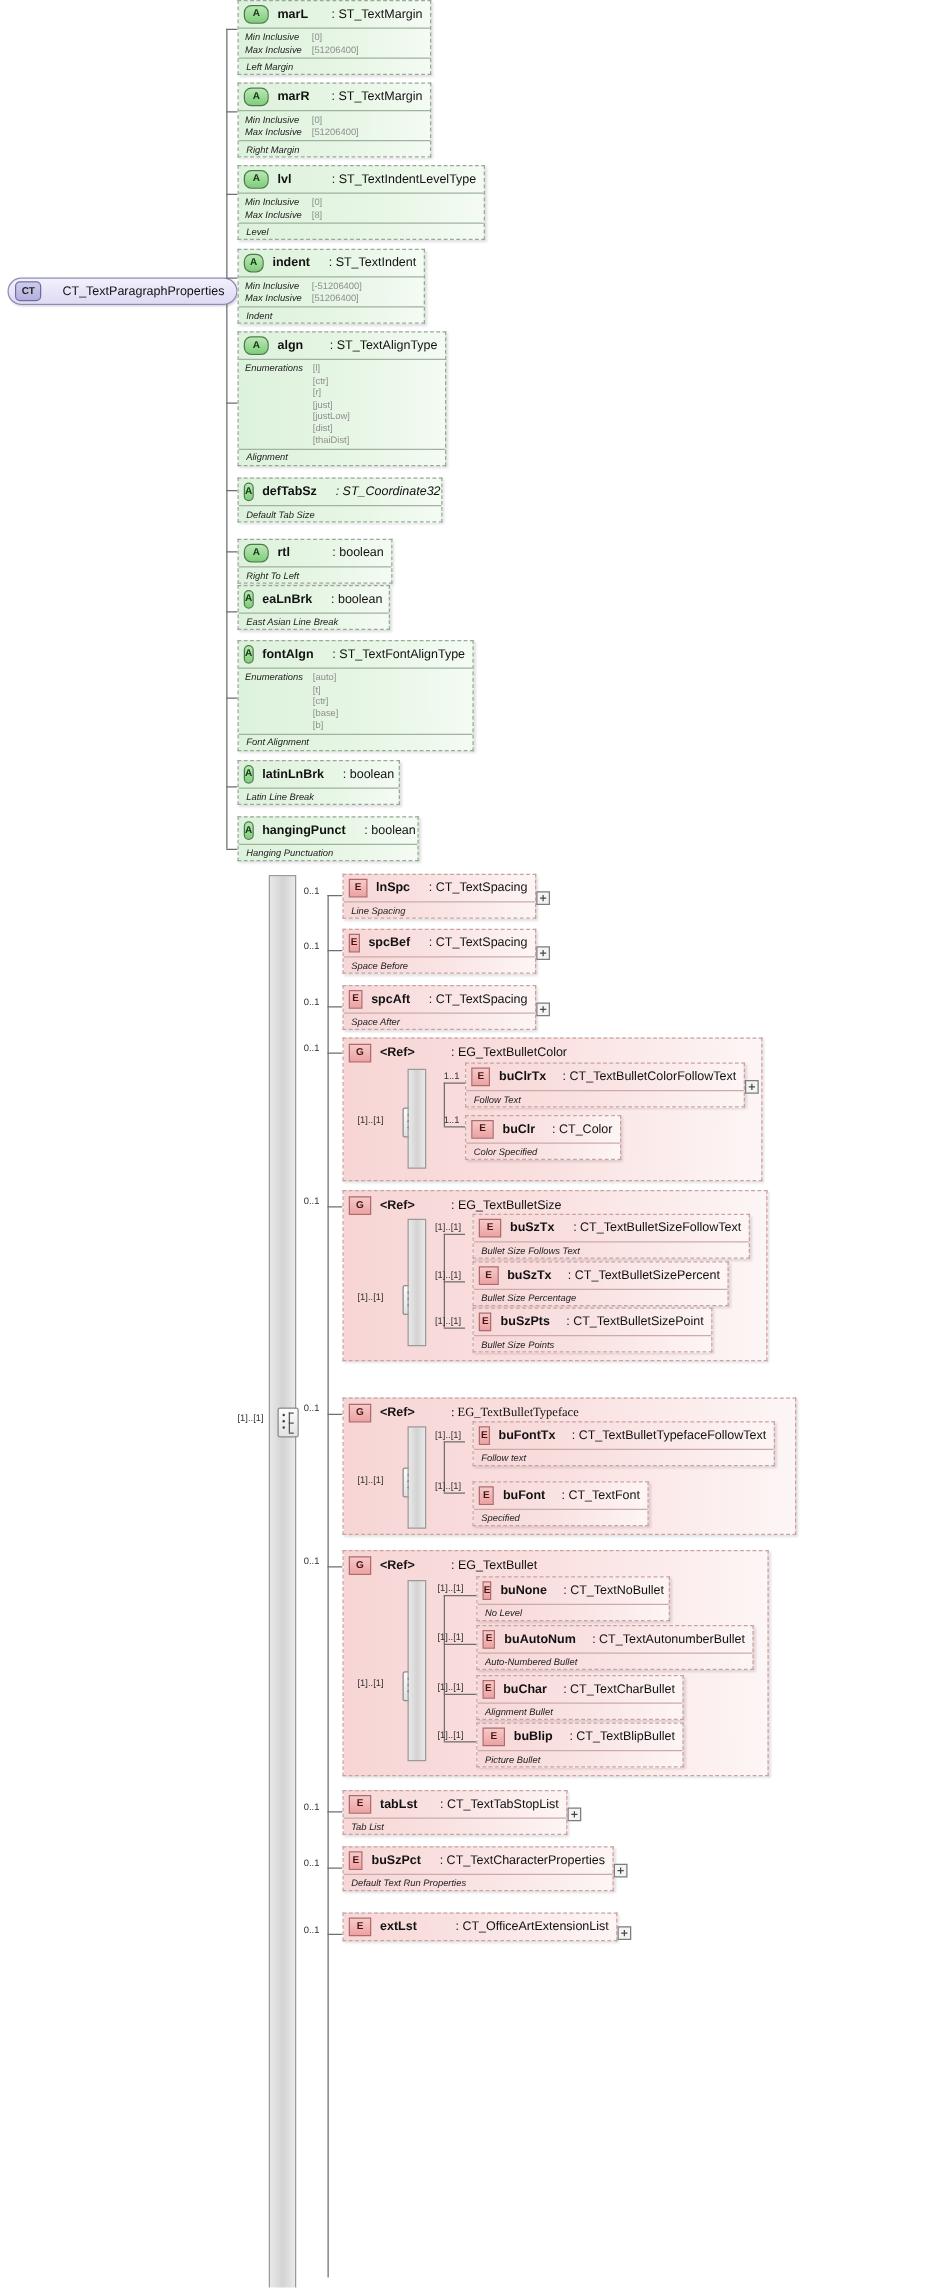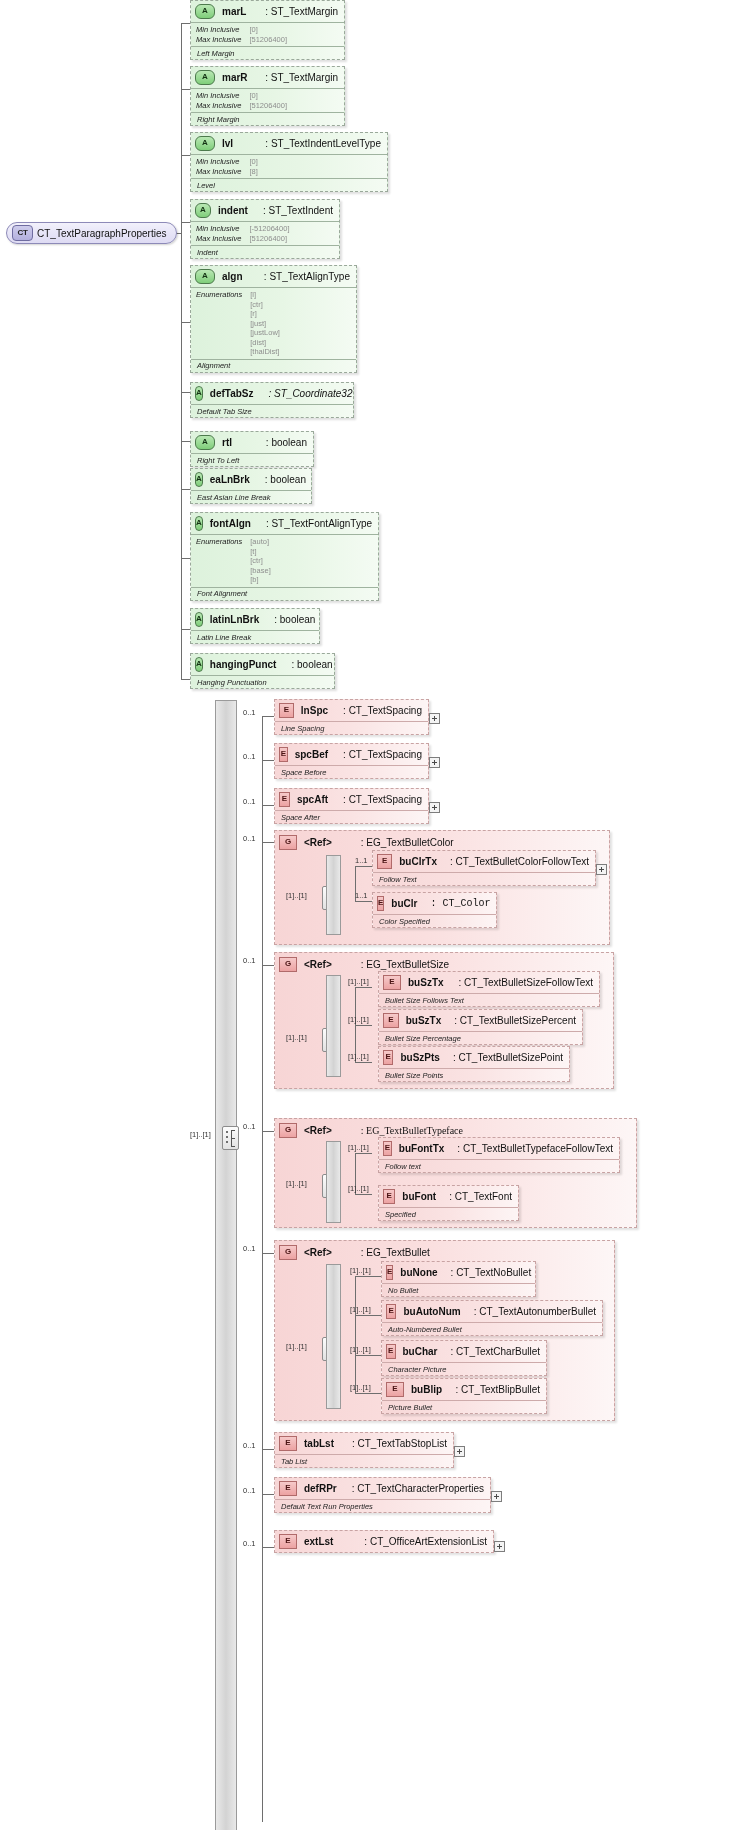--- a/index.html
+++ b/index.html
@@ -8,21 +8,21 @@
     width:749px;height:1830px;position:relative;overflow:hidden;
     -webkit-font-smoothing:antialiased;
   }
   #canvas{position:relative;width:749px;height:1830px;}
 
   
   .node{position:absolute;box-sizing:border-box;}
 
   
   .ct-root{
-    display:flex;align-items:center;gap:4px;
+    display:flex;align-items:center;gap:17px;
     background:linear-gradient(to bottom,#f2f1fb 0%,#e8e6f8 45%,#dedbf3 100%);
     border:1px solid #8d8ab8;border-radius:11px;
     padding:3px 9px 3px 5px;height:22px;
     box-shadow:1px 1px 2px rgba(0,0,0,.18);
   }
   .ct-badge{
     width:19px;height:14px;border:1px solid #6f6ca0;border-radius:4px;
     background:linear-gradient(to bottom,#ceccec,#b3b0dd);
     font-size:8px;line-height:13px;text-align:center;color:#222;
     font-weight:bold;letter-spacing:-.3px;
@@ -355,21 +355,21 @@
     <div class="el-annot">Follow Text</div>
   </div>
   <div class="plus" style="left:596px;top:864px;"></div>
 
   <div class="ln lnh" style="left:355px;top:901px;width:17px;"></div>
   <div class="occ" style="left:355px;top:891px;">1..1</div>
   <div class="node el-box" style="left:372px;top:892px;width:125px;">
     <div class="el-head">
       <span class="e-badge">E</span>
       <span class="a-name">buClr</span>
-      <span class="a-type" style="margin-left:auto;padding-left:6px;font-family:Liberation Mono, monospace;"><span>:</span>&nbsp;<span>CT_Color</span></span>
+      <span class="a-type" style="margin-left:auto;padding-left:6px;"><span>:</span>&nbsp;<span>CT_Color</span></span>
     </div>
     <div class="el-annot">Color Specified</div>
   </div>
 
   <div class="ln lnh" style="left:262px;top:965px;width:12px;"></div>
   <div class="occ" style="left:243px;top:956px;">0..1</div>
   <div class="node grp-box" style="left:274px;top:952px;width:340px;height:137px;">
     <div class="el-head" style="padding-top:3px;">
       <span class="g-badge">G</span>
       <span class="a-name">&lt;Ref&gt;</span>
@@ -495,21 +495,21 @@
   <div class="ln lnv" style="left:355px;top:1276px;height:117px;"></div>
 
   <div class="ln lnh" style="left:355px;top:1276px;width:26px;"></div>
   <div class="occ" style="left:350px;top:1266px;">[1]..[1]</div>
   <div class="node el-box" style="left:381px;top:1261px;width:155px;">
     <div class="el-head">
       <span class="e-badge">E</span>
       <span class="a-name">buNone</span>
       <span class="a-type" style="margin-left:auto;padding-left:6px;"><span>:</span>&nbsp;<span>CT_TextNoBullet</span></span>
     </div>
-    <div class="el-annot">No Bullet</div>
+    <div class="el-annot">No Level</div>
   </div>
 
   <div class="ln lnh" style="left:355px;top:1315px;width:26px;"></div>
   <div class="occ" style="left:350px;top:1305px;">[1]..[1]</div>
   <div class="node el-box" style="left:381px;top:1300px;width:222px;">
     <div class="el-head">
       <span class="e-badge">E</span>
       <span class="a-name">buAutoNum</span>
       <span class="a-type" style="margin-left:auto;padding-left:6px;"><span>:</span>&nbsp;<span>CT_TextAutonumberBullet</span></span>
     </div>
@@ -517,21 +517,21 @@
   </div>
 
   <div class="ln lnh" style="left:355px;top:1355px;width:26px;"></div>
   <div class="occ" style="left:350px;top:1345px;">[1]..[1]</div>
   <div class="node el-box" style="left:381px;top:1340px;width:166px;">
     <div class="el-head">
       <span class="e-badge">E</span>
       <span class="a-name">buChar</span>
       <span class="a-type" style="margin-left:auto;padding-left:6px;"><span>:</span>&nbsp;<span>CT_TextCharBullet</span></span>
     </div>
-    <div class="el-annot">Character Picture</div>
+    <div class="el-annot">Alignment Bullet</div>
   </div>
 
   <div class="ln lnh" style="left:355px;top:1393px;width:26px;"></div>
   <div class="occ" style="left:350px;top:1383px;">[1]..[1]</div>
   <div class="node el-box" style="left:381px;top:1378px;width:166px;">
     <div class="el-head">
       <span class="e-badge">E</span>
       <span class="a-name">buBlip</span>
       <span class="a-type" style="margin-left:auto;padding-left:6px;"><span>:</span>&nbsp;<span>CT_TextBlipBullet</span></span>
     </div>
@@ -548,21 +548,21 @@
     </div>
     <div class="el-annot">Tab List</div>
   </div>
   <div class="plus" style="left:454px;top:1446px;"></div>
 
   <div class="ln lnh" style="left:262px;top:1494px;width:12px;"></div>
   <div class="occ" style="left:243px;top:1486px;">0..1</div>
   <div class="node el-box" style="left:274px;top:1477px;width:217px;">
     <div class="el-head">
       <span class="e-badge">E</span>
-      <span class="a-name">defRPr</span>
+      <span class="a-name">buSzPct</span>
       <span class="a-type" style="margin-left:auto;padding-left:8px;"><span>:</span>&nbsp;<span>CT_TextCharacterProperties</span></span>
     </div>
     <div class="el-annot">Default Text Run Properties</div>
   </div>
   <div class="plus" style="left:491px;top:1491px;"></div>
 
   <div class="ln lnh" style="left:262px;top:1547px;width:12px;"></div>
   <div class="occ" style="left:243px;top:1539px;">0..1</div>
   <div class="node el-box" style="left:274px;top:1530px;width:220px;">
     <div class="el-head">

